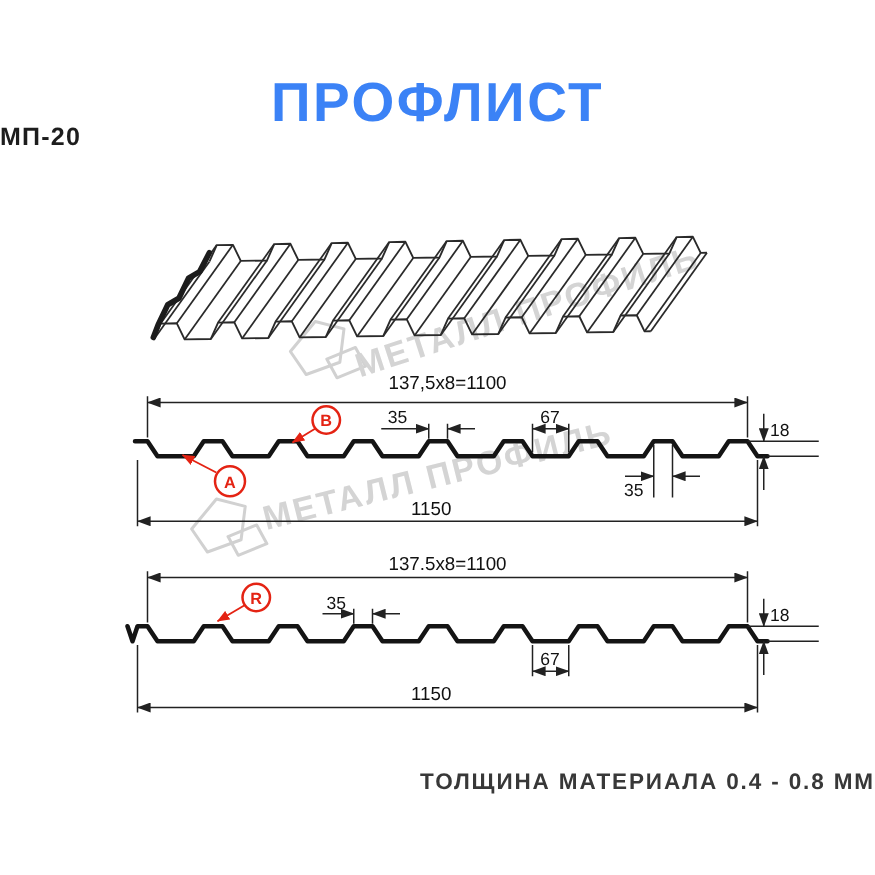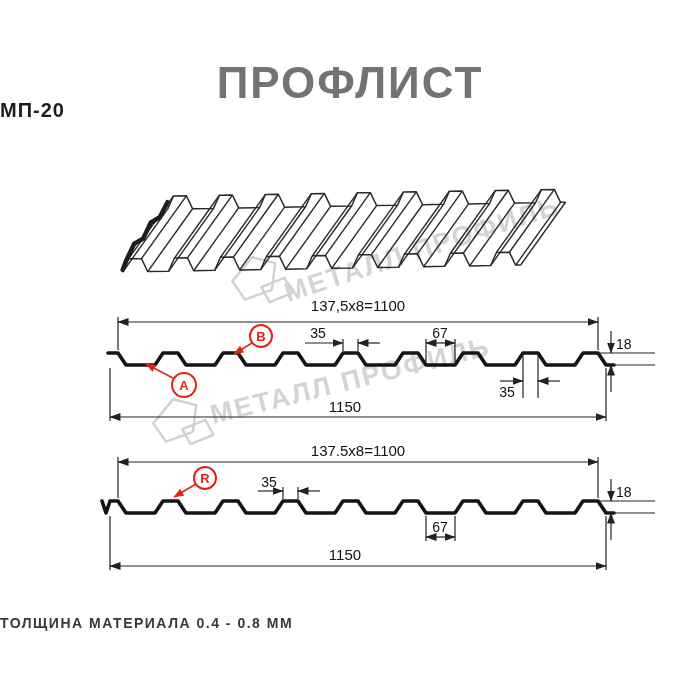--- a/index.html
+++ b/index.html
@@ -1,23 +1,23 @@
 <!DOCTYPE html>
 <html><head>
 <meta charset="utf-8">
 <style>
   html,body{margin:0;padding:0;background:#ffffff;}
   #page{position:relative;width:700px;height:700px;background:#fff;overflow:hidden;
         font-family:"Liberation Sans",sans-serif;}
   .title{position:absolute;top:58px;left:0;width:700px;text-align:center;
-         font-size:44px;font-weight:bold;letter-spacing:2px;color:#737373;}
+         font-size:44px;font-weight:bold;letter-spacing:2px;color:#3b82f6;}
   .subtitle{position:absolute;top:99px;left:0;width:700px;text-align:left;
             font-size:20px;font-weight:600;letter-spacing:1px;color:#1d1d1d;}
-  .footer{position:absolute;top:615px;left:0;width:700px;text-align:left;
-          font-size:14px;font-weight:600;letter-spacing:1.5px;color:#383838;}
+  .footer{position:absolute;top:615px;left:0;width:700px;text-align:right;
+          font-size:18px;font-weight:600;letter-spacing:1.5px;color:#383838;}
   svg{position:absolute;top:0;left:0;}
   .ln3d{stroke:#2a2a2a;stroke-width:1.4;fill:none;}
   .wave3d{stroke:#2a2a2a;stroke-width:1.5;fill:none;stroke-linejoin:round;}
   .edge3d{stroke:#1c1c1c;stroke-width:4.5;fill:none;stroke-linejoin:round;stroke-linecap:round;}
   .profile{stroke:#141414;stroke-width:3.6;fill:none;stroke-linejoin:round;stroke-linecap:round;}
   .dim{stroke:#222;stroke-width:1.2;fill:none;}
   .dimtxt{font-family:"Liberation Sans",sans-serif;font-size:14px;fill:#111;}
   .dimtxt-lg{font-family:"Liberation Sans",sans-serif;font-size:15px;fill:#111;}
   .wm-text{font-family:"Liberation Sans",sans-serif;font-size:27px;font-weight:bold;
            fill:#d4d4d4;letter-spacing:2px;}

